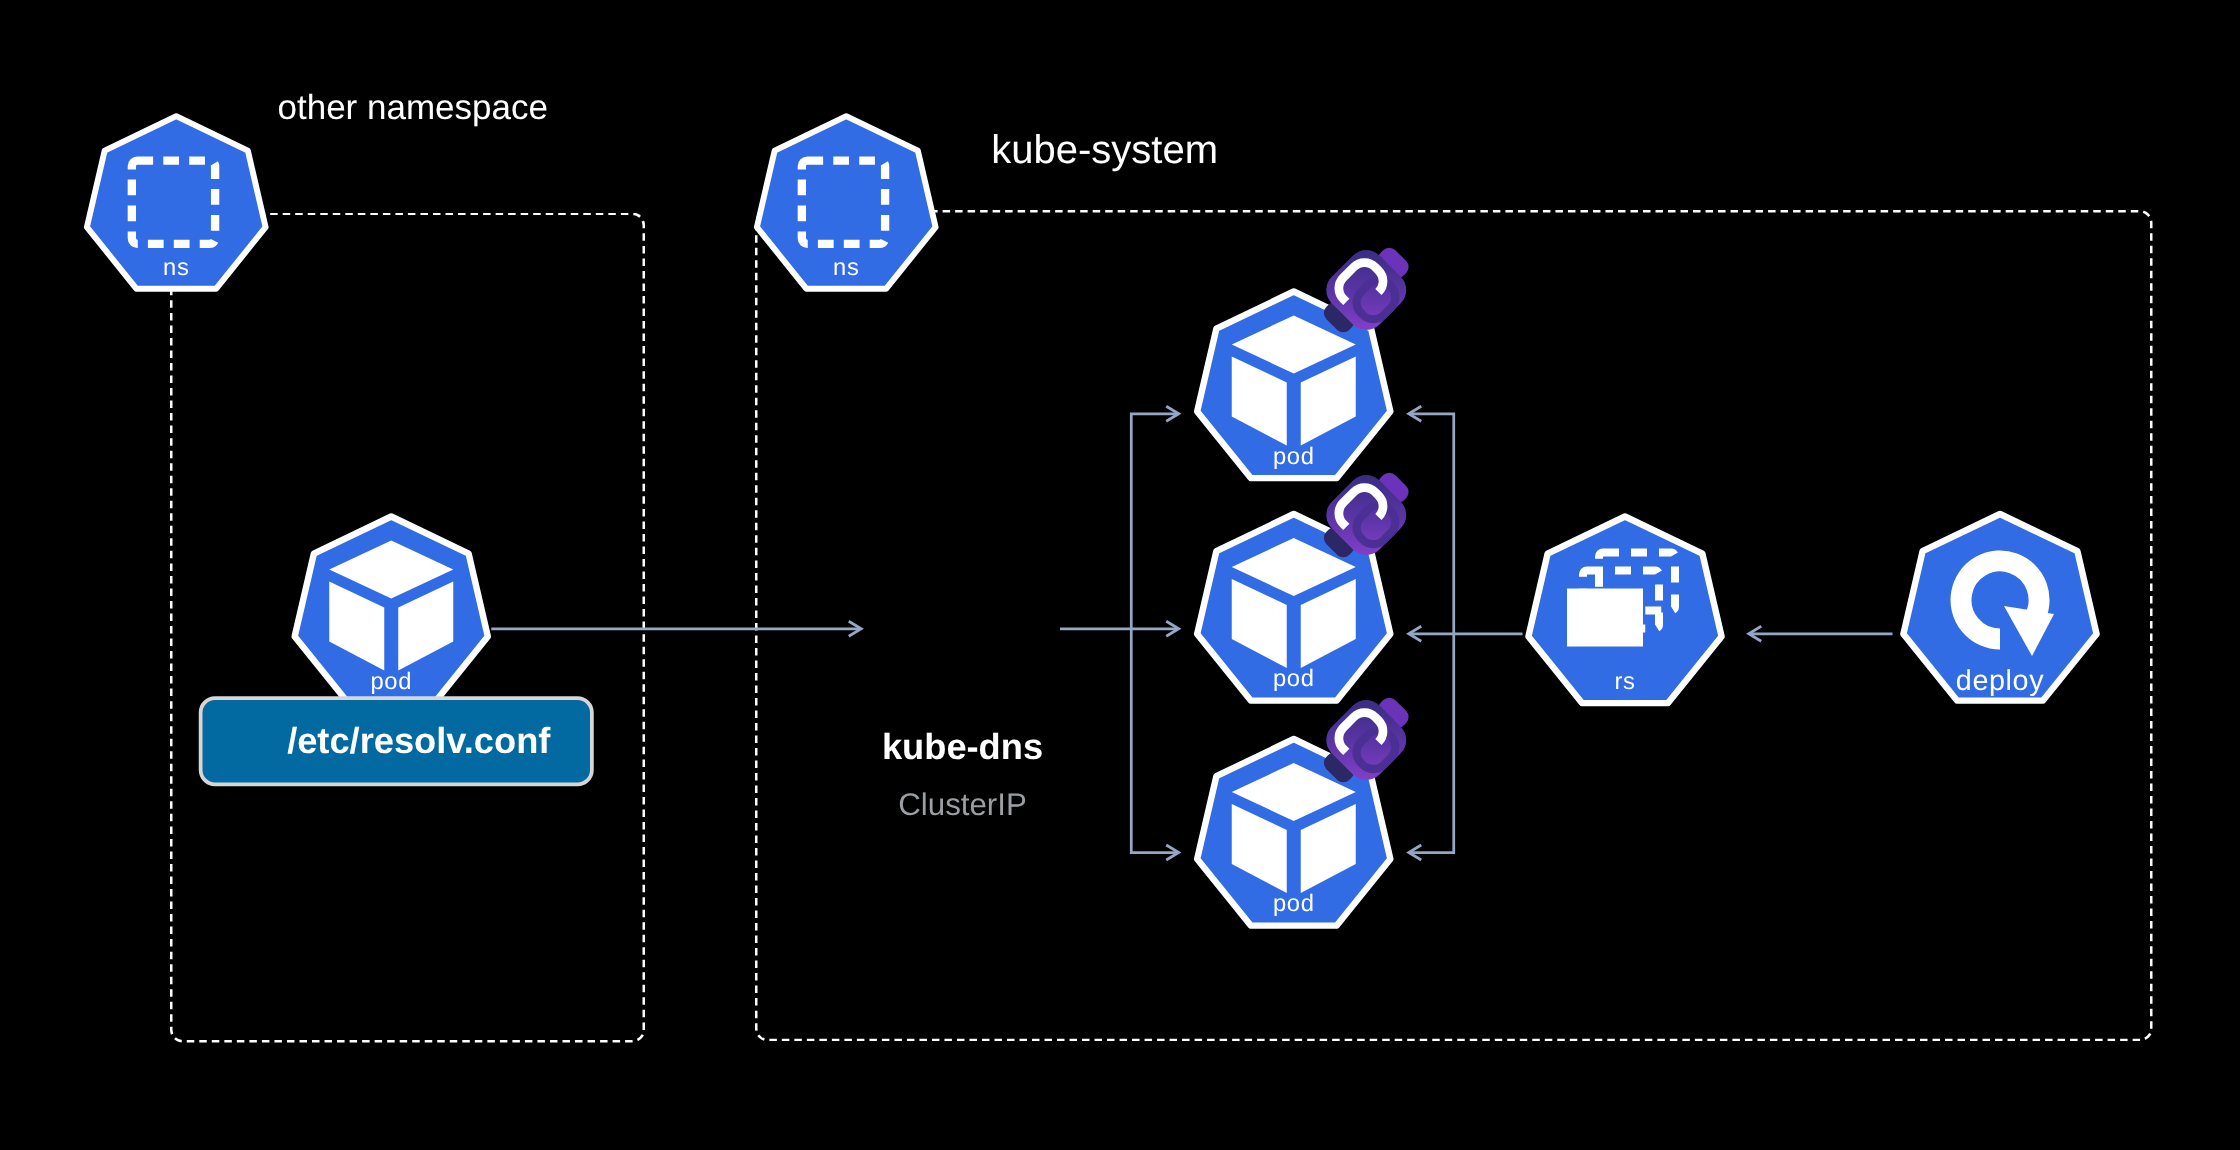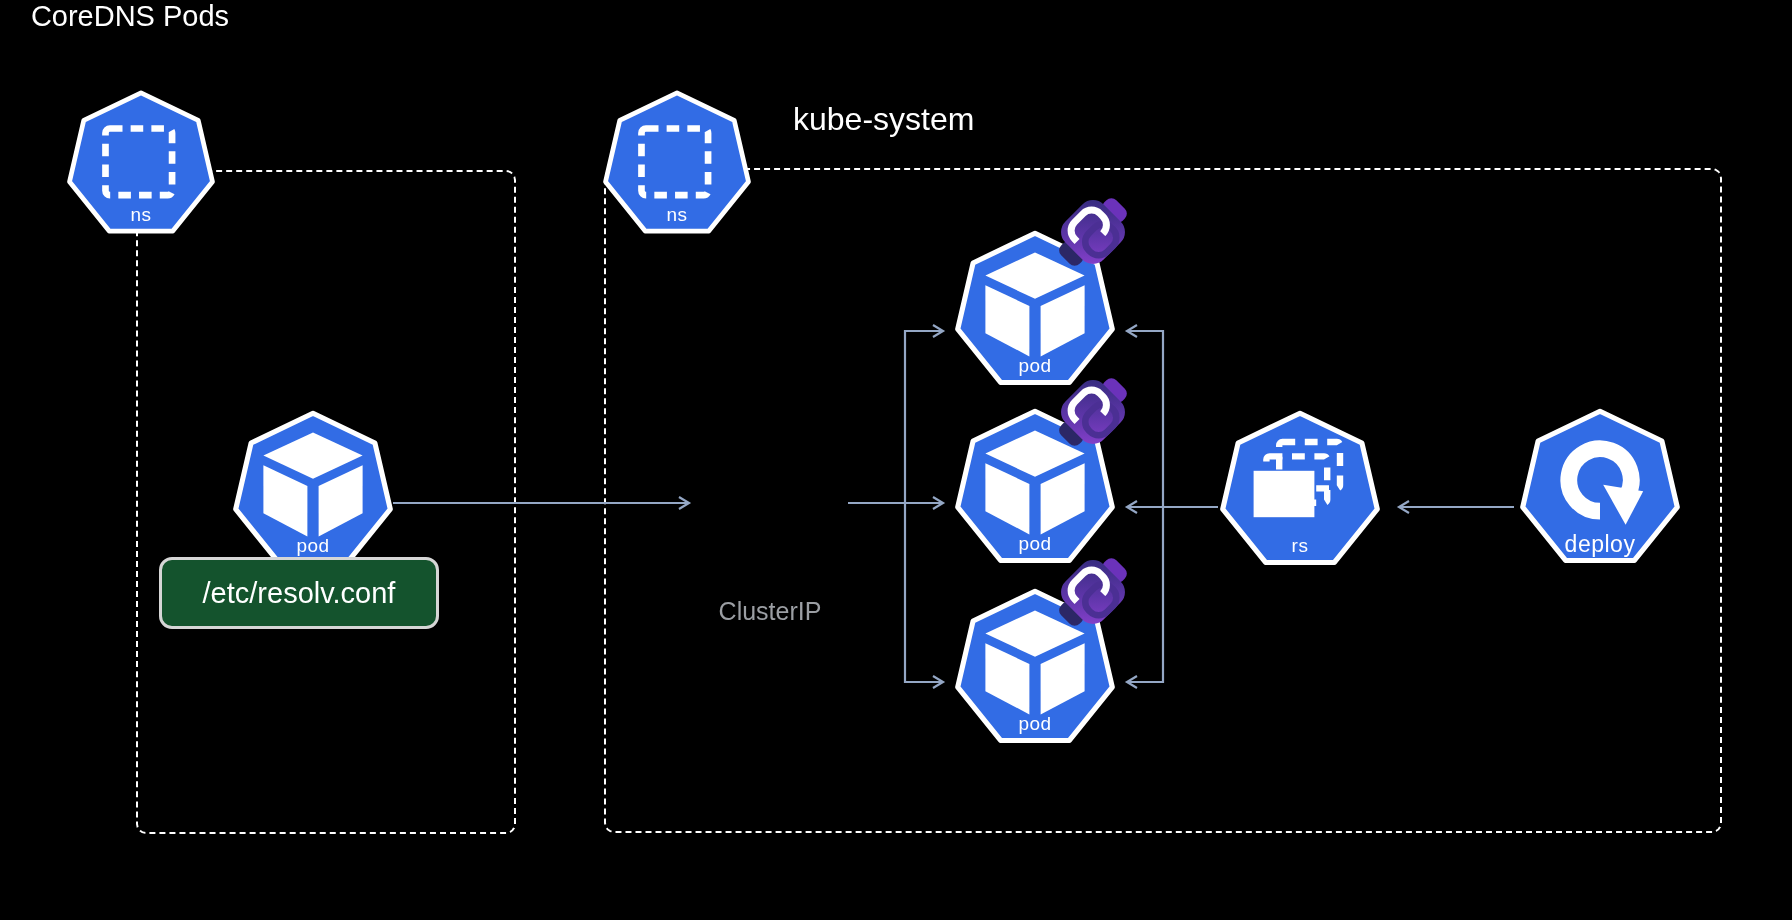--- a/index.html
+++ b/index.html
@@ -20,21 +20,21 @@
 
   
   #svc-text{position:absolute;left:645px;top:582px;width:250px;text-align:center;}
   #svc-name{color:#fff;font-size:29px;font-weight:700;}
   #svc-type{color:var(--cluster-ip-text,#9B9EA3);font-size:25px;margin-top:15px;}
 
   
   #resolv{position:absolute;left:159px;top:557px;width:274px;height:66px;
           border:3px solid var(--resolv-border,#D6D6D6);border-radius:13px;
           display:flex;align-items:center;justify-content:center;
-          color:#fff;font-size:29px;font-weight:400;background:#14532d;}
+          color:#fff;font-size:29px;font-weight:700;background:#0369a1;padding-left:36px;}
 
   
   .hept{position:absolute;}
   .hept svg{position:absolute;inset:0;width:100%;height:100%;overflow:visible;}
   .hept-shape polygon{fill:var(--k8s-blue,#326CE5);stroke:#fff;stroke-width:3.2;
                       stroke-linejoin:round;}
   .hept-label{position:absolute;left:0;right:0;bottom:8%;text-align:center;color:#fff;
               font-size:19px;font-weight:400;letter-spacing:.5px;}
   .hept-label.small{font-size:23px;bottom:6%;}
 
@@ -85,20 +85,21 @@
     <path class="flow-line" d="M848,503 H942" marker-end="url(#arr)"></path>
     <path class="flow-line" d="M905,503 V331 H942" marker-end="url(#arr)"></path>
     <path class="flow-line" d="M905,503 V682 H942" marker-end="url(#arr)"></path>
     <path class="flow-line" d="M1218,507 H1128" marker-end="url(#arr)"></path>
     <path class="flow-line" d="M1163,507 V331 H1128" marker-end="url(#arr)"></path>
     <path class="flow-line" d="M1163,507 V682 H1128" marker-end="url(#arr)"></path>
     <path class="flow-line" d="M1514,507 H1400" marker-end="url(#arr)"></path>
   </svg>
 
   <div class="heading" id="app-title">
+    <div>other namespace</div>
   </div>
   <div class="heading" id="ks-title">kube-system</div>
 
   <div class="hept" style="left:67px;top:90px;width:148px;height:148px">
     <svg class="hept-shape" viewBox="0 0 100 100">
       <polygon points="50,2 11.3,20.6 1.7,62 28.5,95.3 71.5,95.3 98.3,62 88.7,20.6"></polygon>
     </svg>
     <svg class="glyph" viewBox="0 0 100 100">
       <rect class="dash" x="26" y="26" width="45" height="45" rx="3"></rect>
     </svg>
@@ -124,20 +125,21 @@
       <polygon class="wfill" points="19,34.5 46.5,47.5 46.5,79 19,64.5"></polygon>
       <polygon class="wfill" points="81,34.5 53.5,47.5 53.5,79 81,64.5"></polygon>
     </svg>
     <span class="hept-label">pod</span>
   </div>
 
   <div id="resolv">/etc/resolv.conf</div>
 
 
   <div id="svc-text">
+    <div id="svc-name">kube-dns</div>
     <div id="svc-type">ClusterIP</div>
   </div>
 
   <div class="hept" style="left:955px;top:230px;width:160px;height:160px">
     <svg class="hept-shape" viewBox="0 0 100 100">
       <polygon points="50,2 11.3,20.6 1.7,62 28.5,95.3 71.5,95.3 98.3,62 88.7,20.6"></polygon>
     </svg>
     <svg class="glyph" viewBox="0 0 100 100">
       <polygon class="wfill" points="50,14 81,28.5 50,43 19,28.5"></polygon>
       <polygon class="wfill" points="19,34.5 46.5,47.5 46.5,79 19,64.5"></polygon>
@@ -199,21 +201,20 @@
       <g transform="rotate(45 40 40)">
         <rect class="nub-light" x="27" y="1" width="26" height="17" rx="7"></rect>
         <rect class="nub-dark" x="27" y="62" width="26" height="17" rx="7"></rect>
         <rect x="13" y="13" width="54" height="54" rx="15" fill="url(#badgeGrad)"></rect>
         <rect class="link-dark" x="38" y="24" width="26" height="32" rx="12" fill="none" stroke-width="6.5"></rect>
         <rect x="20" y="22" width="28" height="36" rx="12" fill="none" stroke="#fff" stroke-width="7" stroke-dasharray="23 31 200"></rect>
       </g>
     </svg>
   </div>
 
-  <div id="coredns-caption">CoreDNS Pods</div>
 
   <div class="hept" style="left:1220px;top:410px;width:160px;height:160px">
     <svg class="hept-shape" viewBox="0 0 100 100">
       <polygon points="50,2 11.3,20.6 1.7,62 28.5,95.3 71.5,95.3 98.3,62 88.7,20.6"></polygon>
     </svg>
     <svg class="glyph" viewBox="0 0 100 100">
       <rect class="dash" x="37" y="20" width="38" height="29" rx="2" style="stroke-width:4;stroke-dasharray:8 6"></rect>
       <rect class="dash" x="29" y="29" width="38" height="29" rx="2" style="stroke-width:4;stroke-dasharray:8 6"></rect>
       <rect class="wfill" x="21" y="38" width="38" height="29"></rect>
     </svg>

